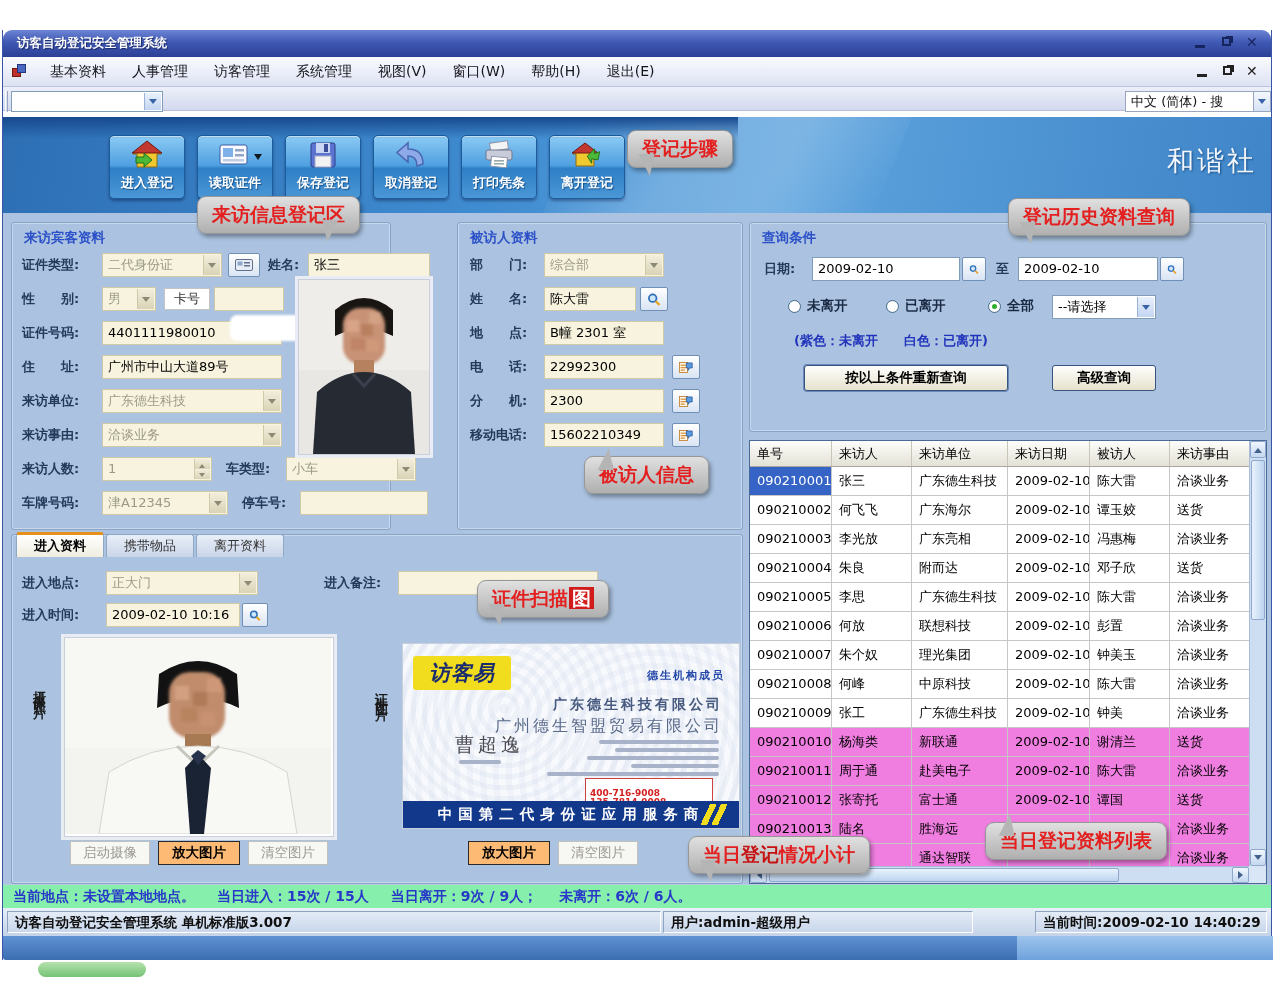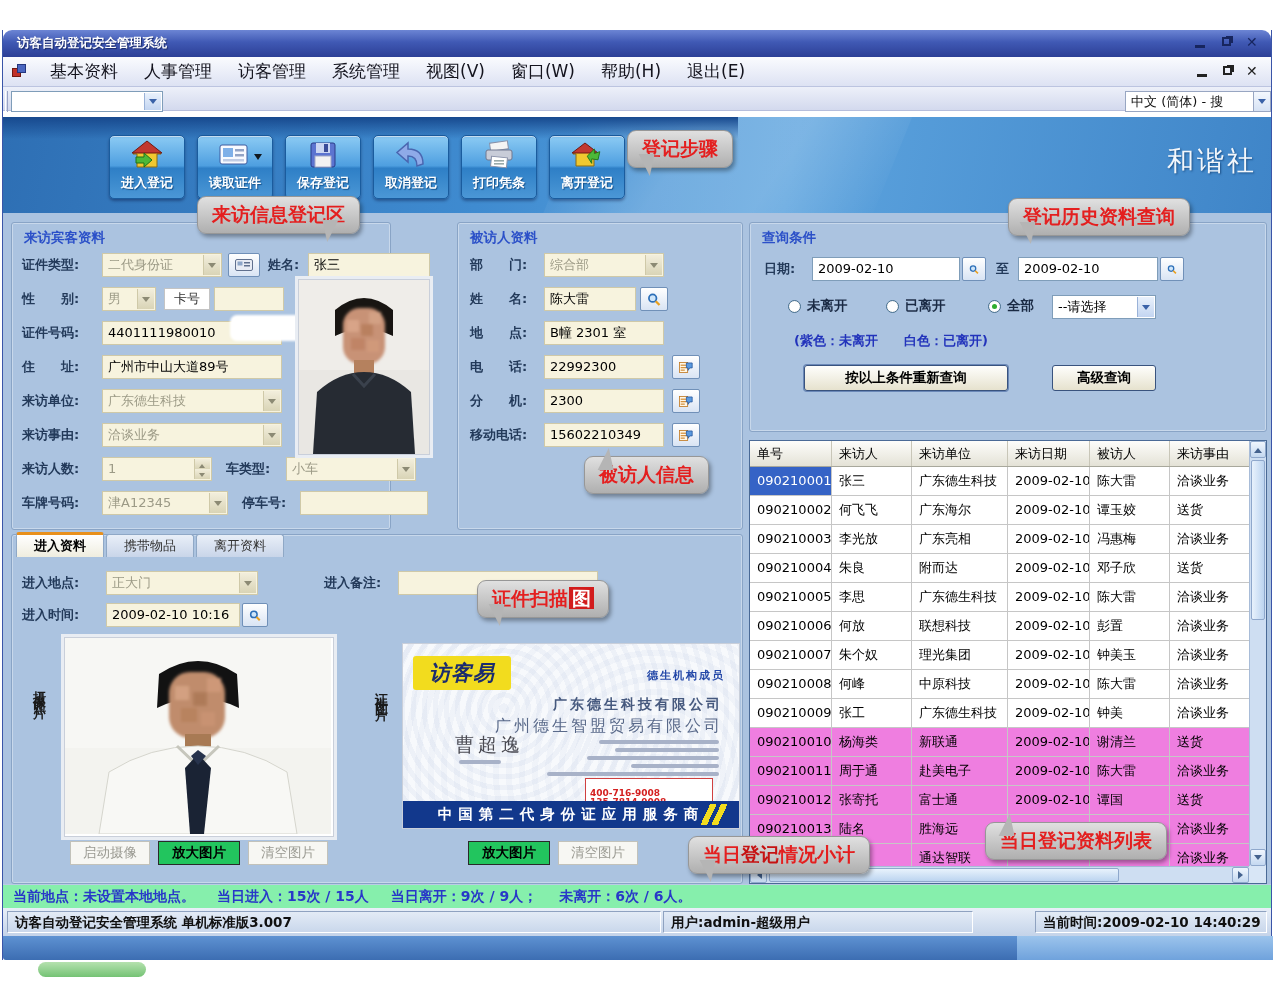--- a/index.html
+++ b/index.html
@@ -21,21 +21,21 @@
   .dark .ic-res{border-color:#222;box-shadow:3px -2px 0 -1px #222;}
   .dark .ic-x{color:#222;}
 
   
   .menubar{position:absolute;left:0;top:27px;width:100%;height:30px;background:linear-gradient(#FAFBFE,#DDE2F3);
     border-bottom:1px solid #BCC4E0;display:flex;align-items:center;}
   .appicon{width:15px;height:15px;position:relative;margin:0 10px 0 9px;}
   .appicon i{position:absolute;width:9px;height:9px;display:block;}
   .appicon .a{left:0;top:4px;background:#C03028;border:1px solid #701810;}
   .appicon .b{left:5px;top:0;background:#4A66C0;border:1px solid #24367E;}
-  .mitem{padding:0 13px;font-size:17px;color:#14141E;line-height:29px;cursor:default;}
+  .mitem{padding:0 13px;font-size:14px;color:#14141E;line-height:29px;cursor:default;}
   .mctl{position:absolute;right:10px;top:7px;display:flex;gap:9px;}
 
   
   .toolbar2{position:absolute;left:0;top:57px;width:100%;height:24px;background:linear-gradient(#EDF0F9,#D3D9EE);
     border-bottom:1px solid #B6BEDC;}
   .grip{position:absolute;left:2px;top:4px;width:3px;height:21px;border-left:1px solid #fff;border-right:1px solid #9AA4C6;}
   .combo0{position:absolute;left:8px;top:4px;width:152px;height:21px;background:#fff;border:1px solid #7F9DB9;}
   .combo0 .arr,.cmbarr{position:absolute;right:1px;top:1px;bottom:1px;width:17px;display:flex;align-items:center;justify-content:center;}
   .combo0 .arr{background:linear-gradient(#E9F1FC,#C3D5F1);border-left:1px solid #9AB2D8;}
   .tri{width:0;height:0;border:4px solid transparent;border-top:5px solid #3A62A8;margin-top:4px;}
@@ -124,21 +124,21 @@
   .callout .hv{color:#C61212;}
   .tail{position:absolute;width:0;height:0;border:11px solid transparent;}
   .t-bl{left:16px;bottom:-20px;border-top:22px solid #B5B5B5;border-left-width:4px;border-right-width:12px;transform:skewX(18deg);}
   .t-br{right:26px;bottom:-20px;border-top:22px solid #B5B5B5;border-left-width:12px;border-right-width:4px;transform:skewX(-18deg);}
   .t-tl{left:18px;top:-20px;border-bottom:22px solid #B5B5B5;border-left-width:4px;border-right-width:12px;transform:skewX(-18deg);}
 
   
   .vlab{position:absolute;writing-mode:vertical-rl;font-size:13px;font-weight:bold;color:#1A1A1A;letter-spacing:5px;}
   .photoframe{position:absolute;background:#fff;border:1px solid #C9CFDA;box-shadow:0 0 0 3px #E9EDF3;}
   .pbtn{position:absolute;height:24px;background:#F7F7F3;border:1px solid #C2C2BA;color:#9A9A92;font-size:13.5px;display:flex;align-items:center;justify-content:center;cursor:default;font-family:inherit;}
-  .pbtn.on{background:#22c55e;border:1px solid #2A2A2A;color:#000;font-weight:bold;cursor:pointer;}
+  .pbtn.on{background:#fdba74;border:1px solid #2A2A2A;color:#000;font-weight:bold;cursor:pointer;}
 
   
   .idcard{position:absolute;background:#F7F9FC;border:1px solid #C9CFDA;overflow:hidden;
     background-image:repeating-radial-gradient(circle at 30% 35%,rgba(150,170,210,.10) 0 5px,rgba(255,255,255,0) 5px 11px),repeating-radial-gradient(circle at 75% 70%,rgba(150,170,210,.08) 0 6px,rgba(255,255,255,0) 6px 13px);}
   .idlogo{position:absolute;left:10px;top:12px;width:98px;height:34px;background:#F2DC1E;border-radius:3px;display:flex;align-items:center;justify-content:center;
     font-size:21px;font-weight:bold;font-style:italic;color:#1B2C6E;letter-spacing:1px;}
   .idmember{position:absolute;right:14px;top:24px;font-size:11px;font-weight:bold;color:#2448A8;letter-spacing:2px;}
   .idco1{position:absolute;right:16px;top:52px;font-size:14px;font-weight:bold;color:#46597E;letter-spacing:3px;}
   .idco2{position:absolute;right:16px;top:72px;font-size:16px;color:#5A6A8A;letter-spacing:3px;}
   .idname{position:absolute;left:52px;top:88px;font-size:19px;color:#4A4A52;letter-spacing:4px;font-family:"DejaVu Serif","Liberation Serif",serif;}

